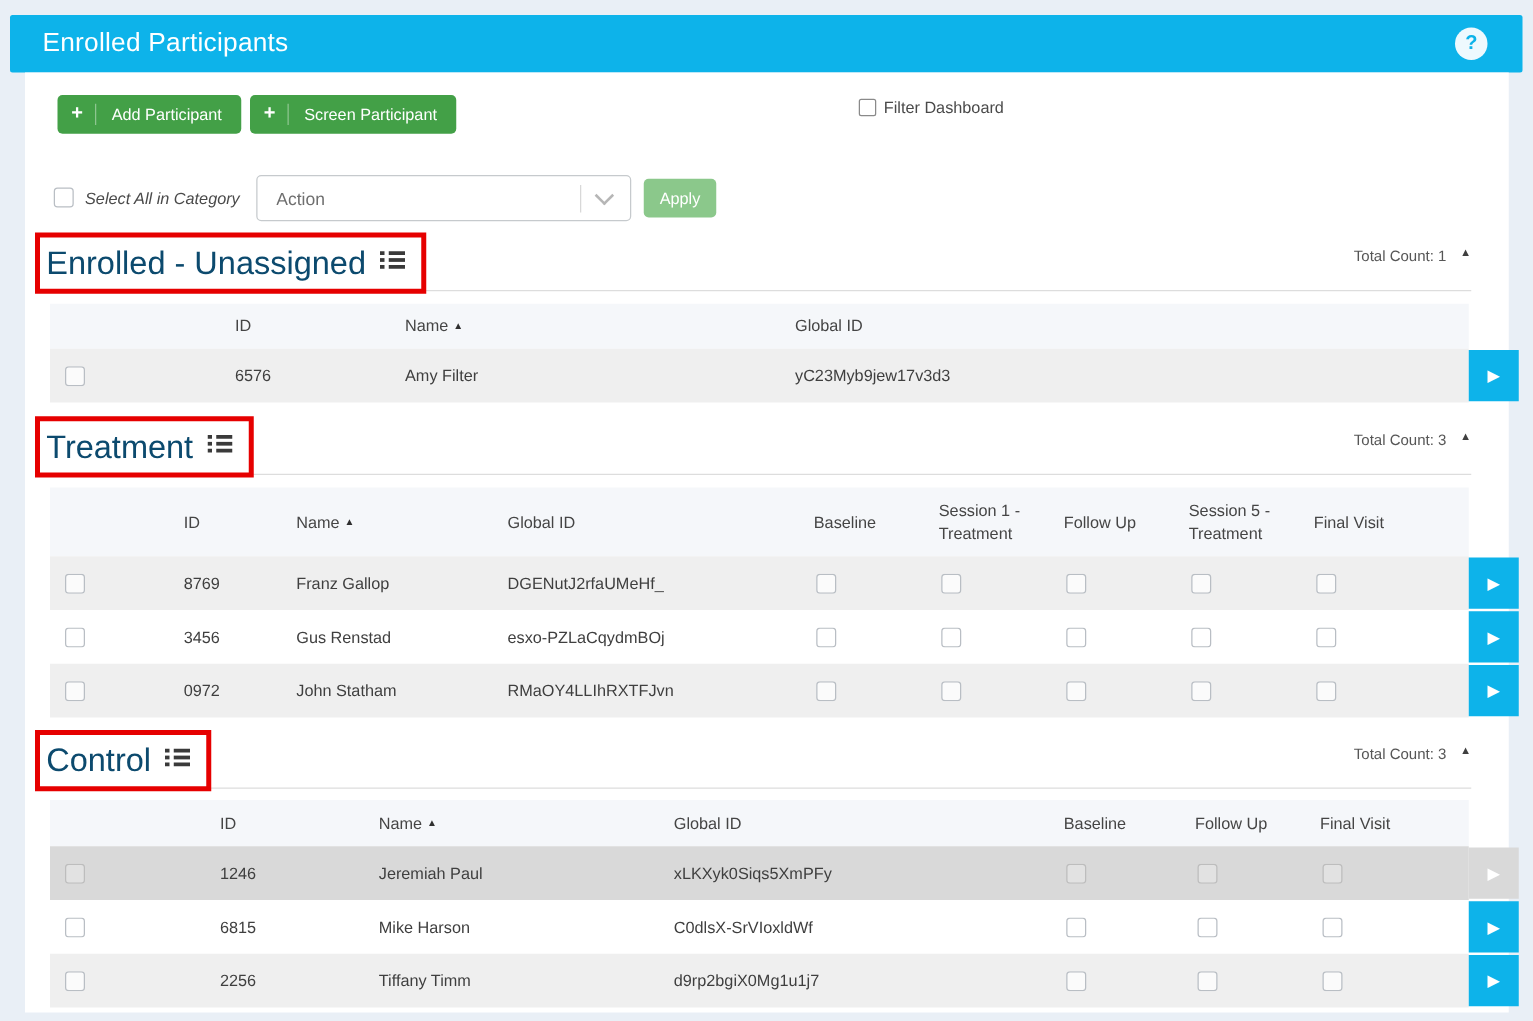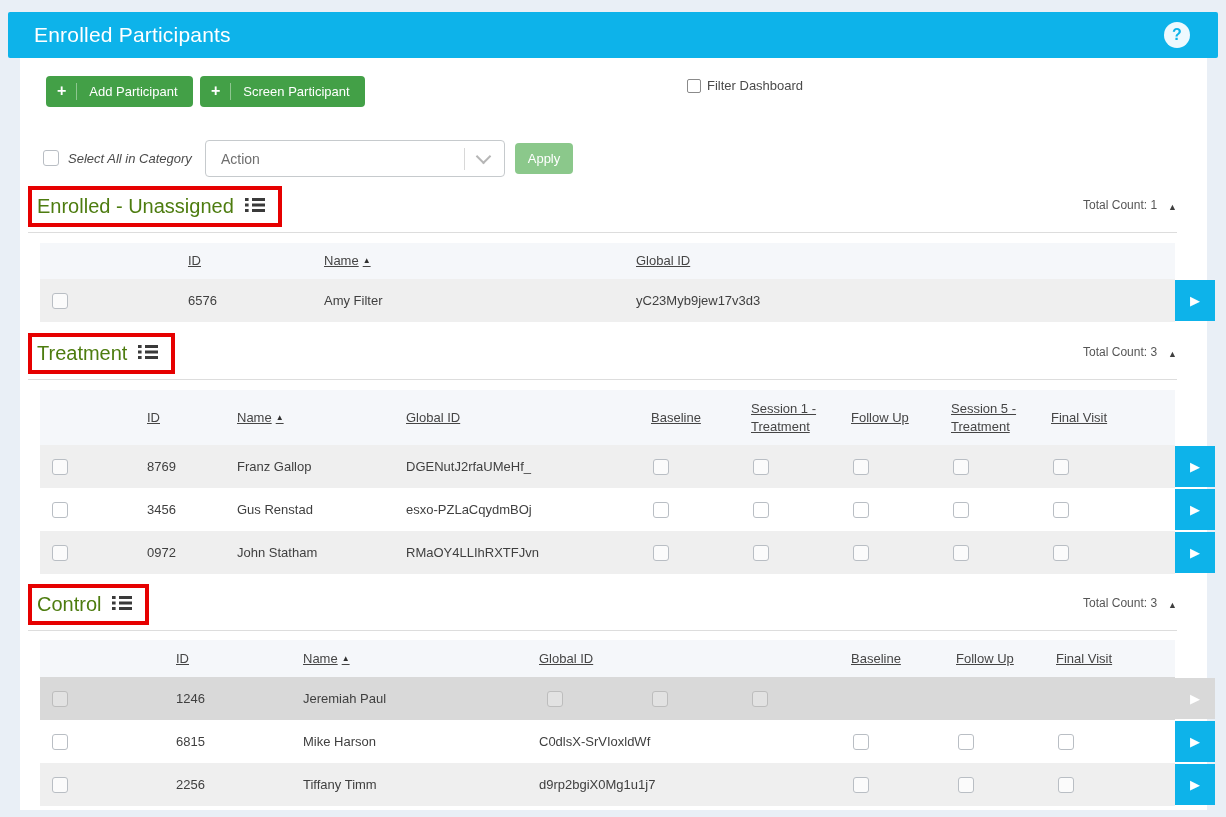--- a/index.html
+++ b/index.html
@@ -62,29 +62,29 @@
   .apply-btn{
     position:absolute;left:495px;top:85px;width:58px;height:31px;background:#8bc88b;color:#fff;
     border-radius:4px;font-size:13px;display:flex;align-items:center;justify-content:center;cursor:pointer;
   }
   
   .section-head{position:absolute;left:8px;width:1149px;height:46px;border-bottom:1px solid #ddd;}
   .title-box{
     position:absolute;left:0;top:0;display:inline-flex;align-items:center;gap:11px;
     border:4px solid #e60000;padding:5px 13px 5px 5px;background:transparent;
   }
-  .section-title{font-size:20px;color:#4d7c0f;white-space:nowrap;}
+  .section-title{font-size:26px;color:#0c4a6e;white-space:nowrap;}
   .list-icon{flex:none;display:block;cursor:pointer;}
-  .total-wrap{position:absolute;right:0;bottom:20px;display:flex;align-items:flex-end;gap:11px;margin-top:44px;}
+  .total-wrap{position:absolute;right:0;bottom:20px;display:flex;align-items:flex-start;gap:11px;margin-top:44px;}
   .total-label{font-size:12px;color:#565656;}
   .collapse{font-size:9px;color:#3f3f3f;cursor:pointer;line-height:1;}
   
   .dtable{position:absolute;left:20px;width:1175px;}
   .thead{display:flex;align-items:center;background:#f5f7fa;width:1135px;}
-  .th{box-sizing:border-box;font-size:13px;color:#454545;line-height:1.35;text-decoration:underline;}
+  .th{box-sizing:border-box;font-size:13px;color:#454545;line-height:1.35;}
   .th.checkhead{padding-left:6px;padding-right:4px;}
   .sort{font-size:8px;color:#2f2f2f;margin-left:4px;vertical-align:2px;}
   .trow{display:flex;height:43px;width:1175px;}
   .row-body{display:flex;align-items:center;width:1135px;box-sizing:border-box;}
   .trow.stripe .row-body{background:#efefef;}
   .trow.selected .row-body{background:#d9d9d9;}
   .cell{box-sizing:border-box;font-size:13px;color:#3f3f3f;display:flex;align-items:center;
         white-space:nowrap;overflow:hidden;}
   .cell.lead{padding-left:12px;}
   .cell.check{padding-left:8px;}
@@ -327,20 +327,21 @@
           <div class="th checkhead" style="width: 100px;">Follow Up</div>
           <div class="th checkhead" style="width: 85px;">Final Visit</div>
         </div>
         <div class="trow stripe selected">
           <div class="row-body">
             <div class="cell lead" style="width: 136px;">
               <span class="checkbox"></span>
             </div>
             <div class="cell" style="width: 127px;">1246</div>
             <div class="cell" style="width: 236px;">Jeremiah Paul</div>
+            <div class="cell" style="width: 306px;">xLKXyk0Siqs5XmPFy</div>
             <div class="cell check" style="width: 105px;">
               <span class="checkbox"></span>
             </div>
             <div class="cell check" style="width: 100px;">
               <span class="checkbox"></span>
             </div>
             <div class="cell check" style="width: 85px;">
               <span class="checkbox"></span>
             </div>
           </div>

